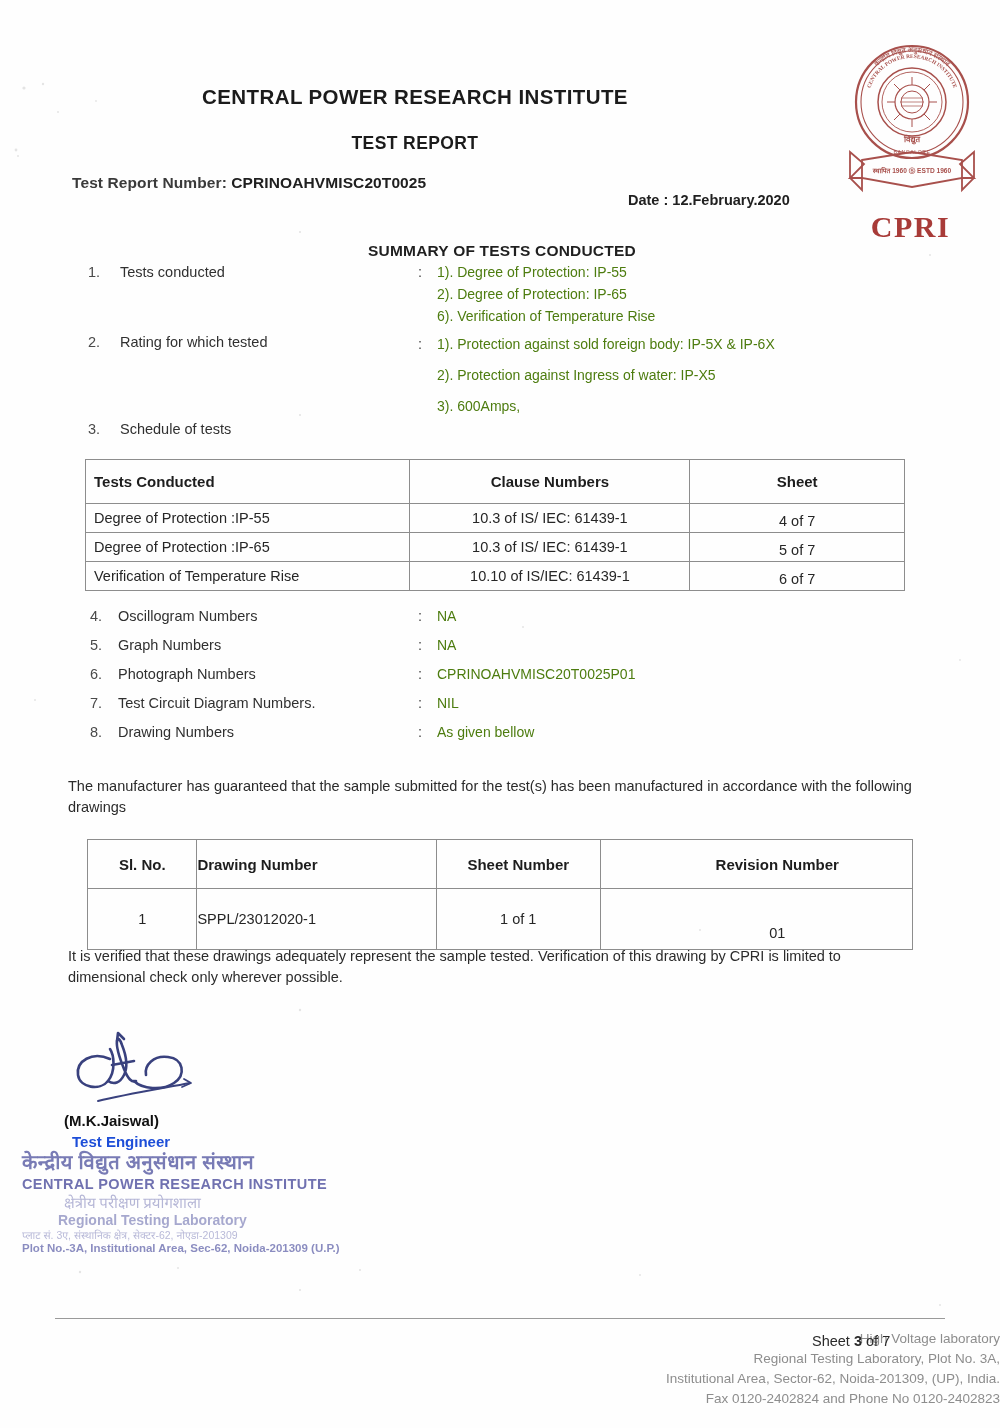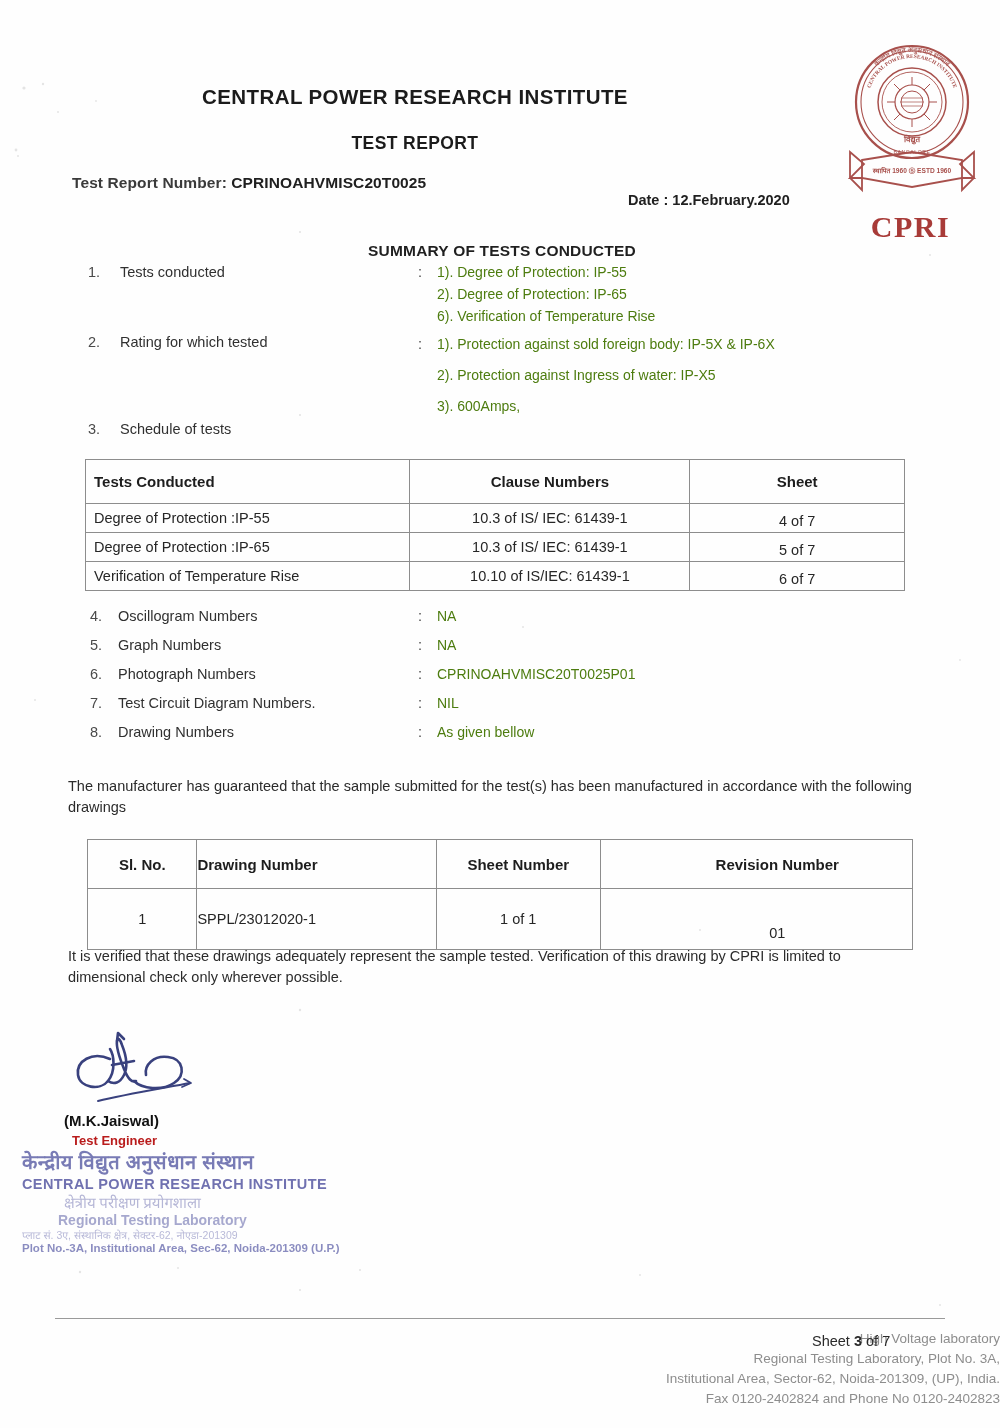--- a/index.html
+++ b/index.html
@@ -169,23 +169,23 @@
   
   #signature-svg { left: 62px; top: 1025px; }
   #sign-name {
     left: 64px; top: 1112px;
     font-size: 15px;
     font-weight: bold;
     color: #111;
   }
   #sign-role {
     left: 72px; top: 1133px;
-    font-size: 13px;
-    font-weight: bold;
-    color: #b91c1c;
+    font-size: 15px;
+    font-weight: bold;
+    color: #1d4ed8;
   }
 
   
   #stamp {
     left: 22px; top: 1148px;
     width: 330px;
     color: #4c4f9b;
     opacity: .82;
   }
   .stamp-line { text-align: left; white-space: nowrap; }

